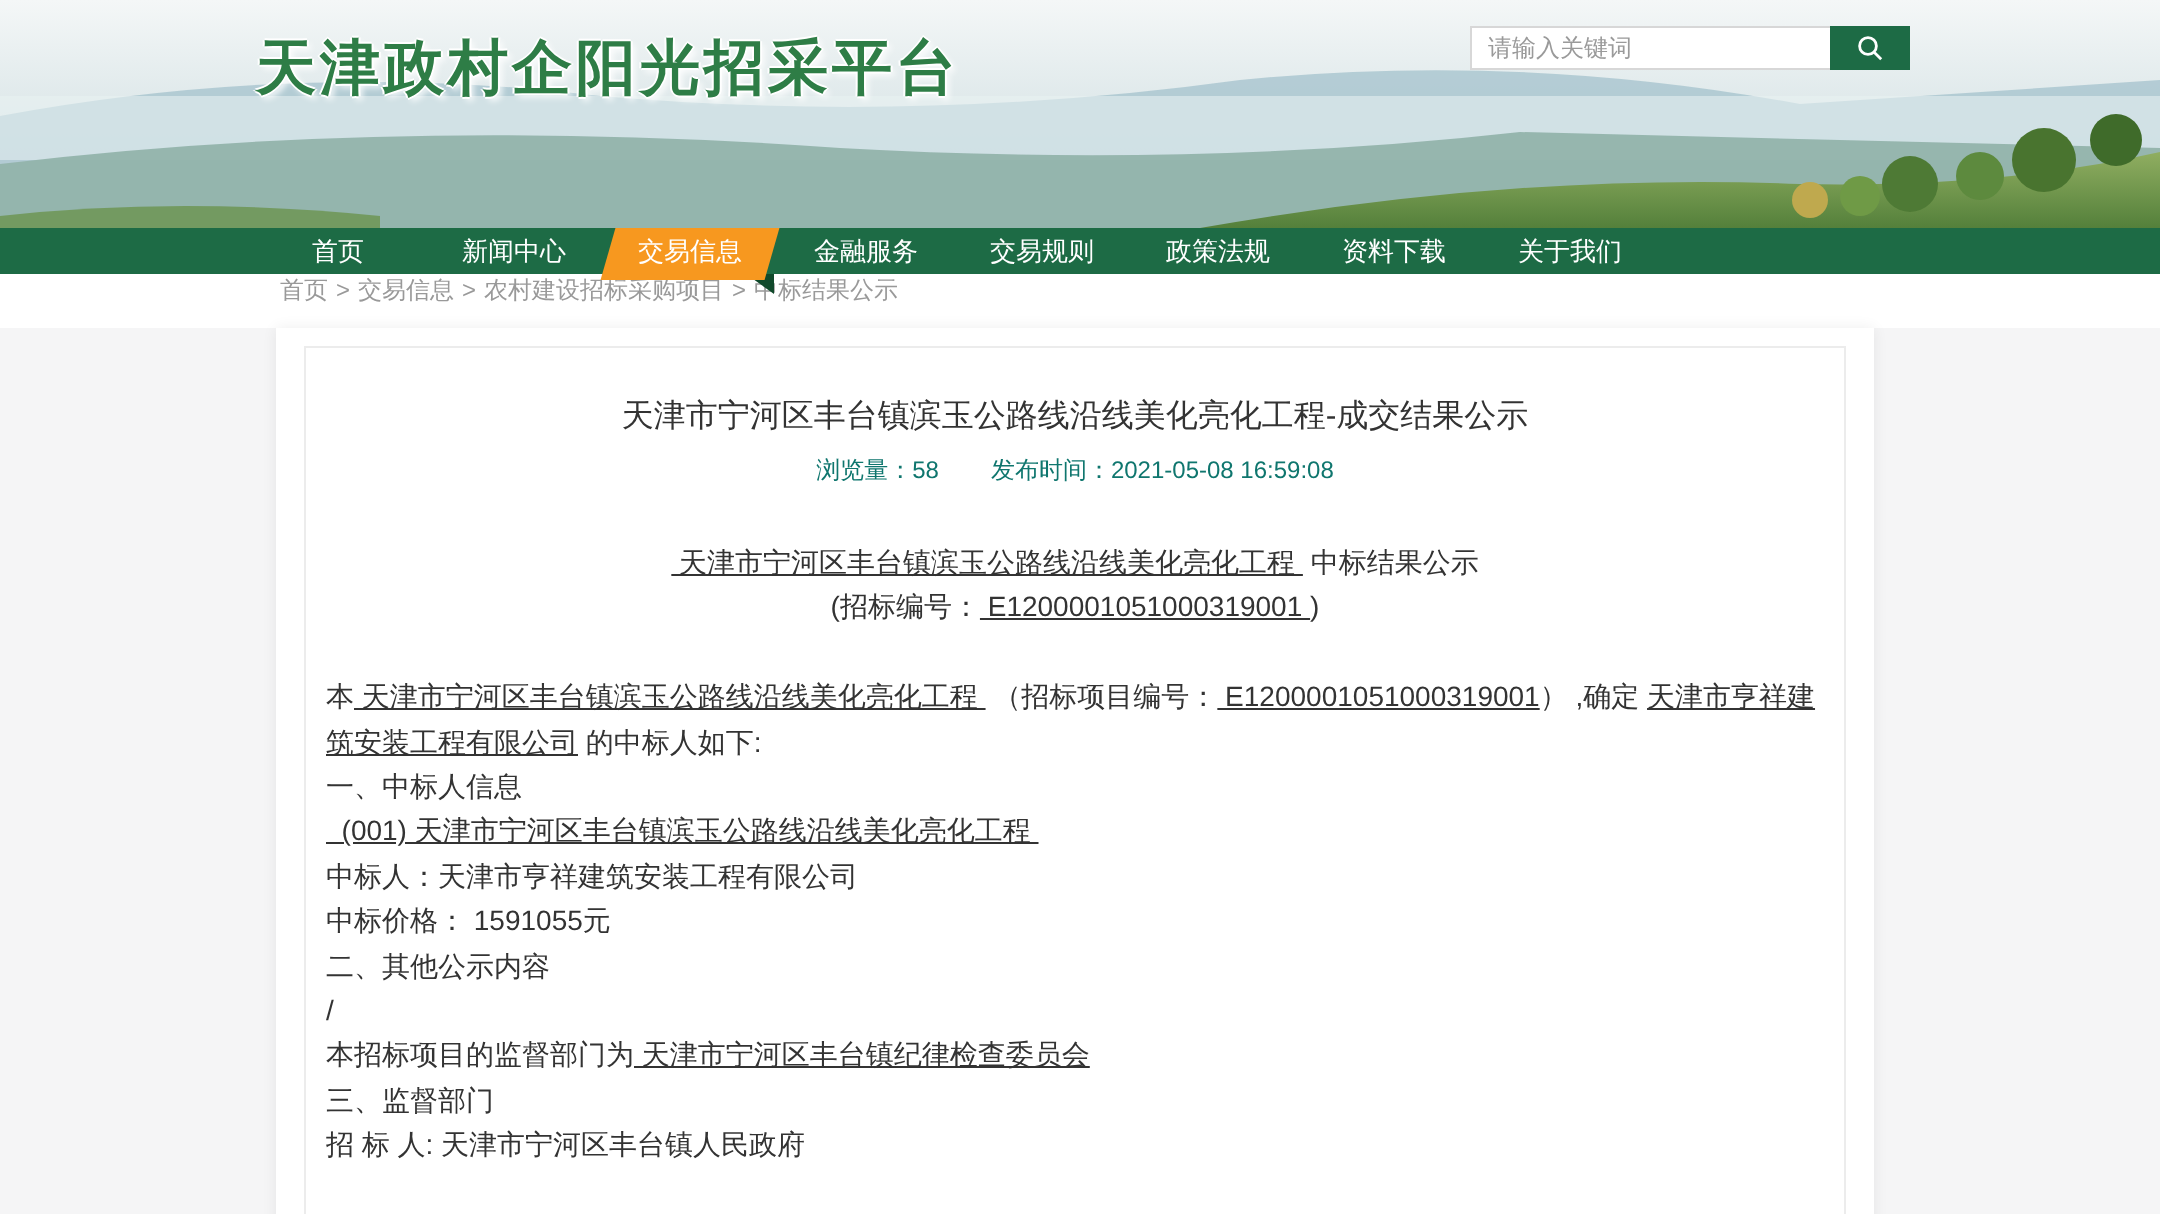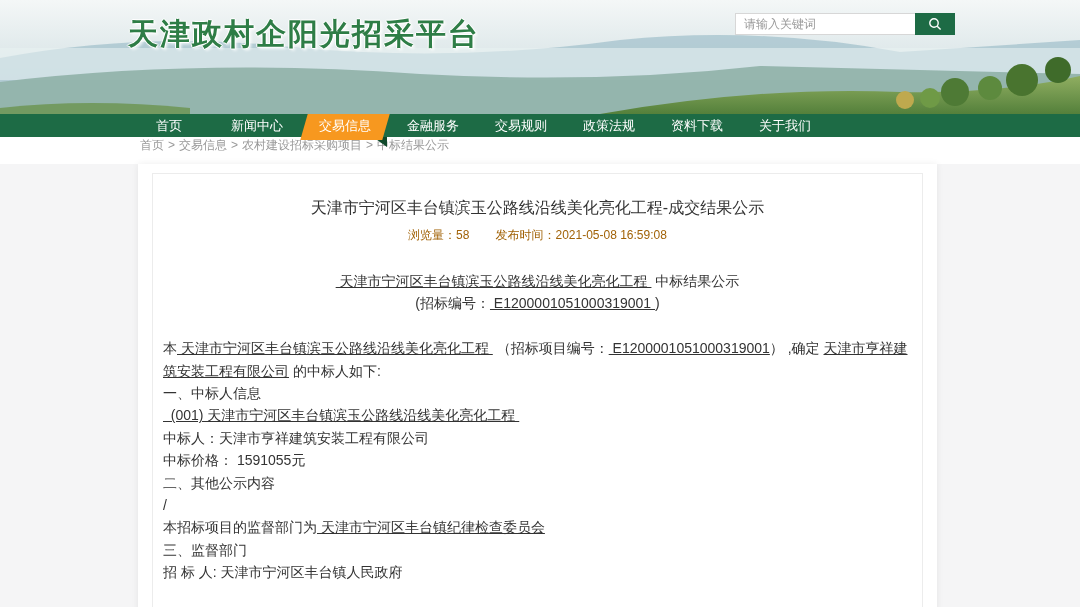--- a/index.html
+++ b/index.html
@@ -65,21 +65,21 @@
     box-shadow:0 0 7px rgba(0,0,0,.07);padding:9px 14px;
   }
   .inner{
     border:1px solid #ececec;height:100%;
     padding:12px 10px 30px 10px;overflow:hidden;
   }
   .art-title{
     margin:12px 0 8px;text-align:center;
     font-size:16px;font-weight:normal;color:#333;
   }
-  .art-meta{text-align:center;font-size:12px;color:#a16207;margin-bottom:26px;}
+  .art-meta{text-align:center;font-size:12px;color:#0f766e;margin-bottom:26px;}
   .meta-gap{margin-left:26px;}
   .art-body{font-size:14px;color:#333;}
   .line{line-height:22.4px;min-height:22.4px;white-space:pre-wrap;}
   .line.center{text-align:center;}
   .u{text-decoration:underline;}
 </style>
 </head>
 <body>
 
 <div class="banner">

